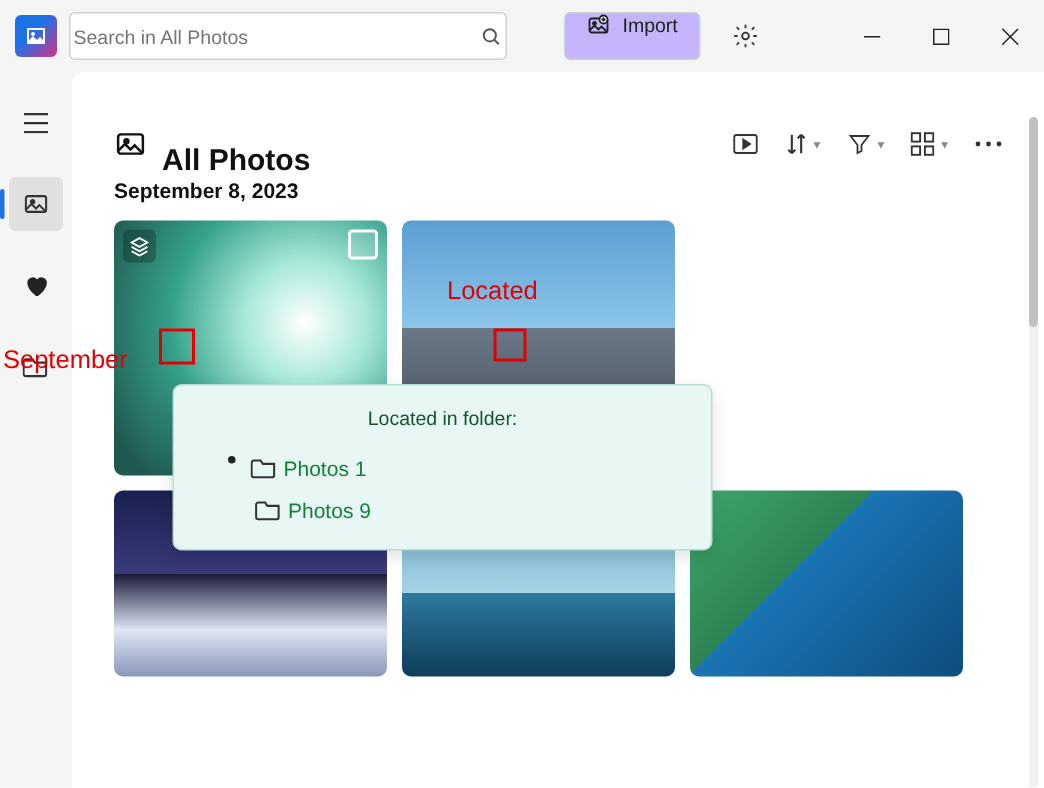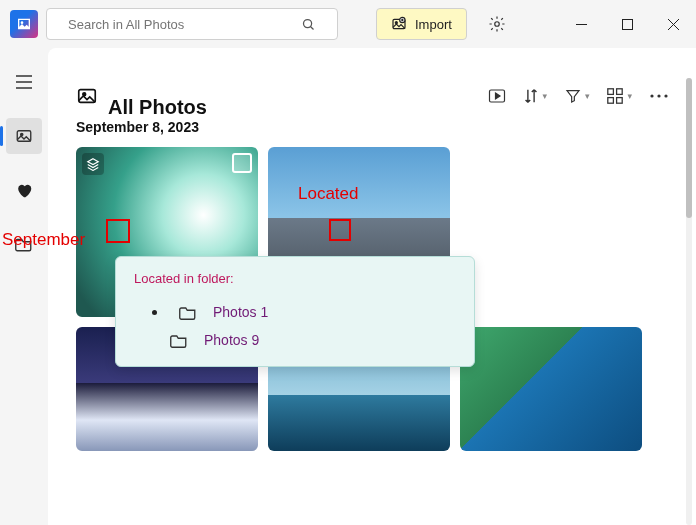--- a/index.html
+++ b/index.html
@@ -1,23 +1,23 @@
 <!DOCTYPE html>
 <html><head>
 <meta charset="utf-8">
 <style>
   * { box-sizing: border-box; margin: 0; padding: 0; font-family: "Segoe UI", sans-serif; }
   body { width: 696px; height: 525px; overflow: hidden; background: #f5f5f5; position: relative; }
   
   .titlebar { height: 48px; display: flex; align-items: center; background: #f5f5f5; padding-left: 10px; gap: 8px; }
   .app-icon { width: 28px; height: 28px; border-radius: 4px; background: linear-gradient(135deg, #1d72e8 40%, #d63384 100%); display: flex; align-items: center; justify-content: center; }
   .app-icon svg { fill: #fff; }
-  .searchbox { flex: 0 0 292px; height: 32px; background: #fff; border: 1px solid #d0d0d0; border-radius: 4px; display: flex; align-items: center; padding: 0 21px; gap: 20px; color: #555; }
+  .searchbox { flex: 0 0 292px; height: 32px; background: #fff; border: 1px solid #d0d0d0; border-radius: 4px; display: flex; align-items: center; padding: 0 2px; gap: 20px; color: #555; }
   .searchbox input { border: none; outline: none; flex: 1; font-size: 13px; background: transparent; }
-  .import-btn { margin-left: 30px; height: 32px; padding: 0 14px; background: #fef9c3; border: 1px solid #d0d0d0; border-radius: 4px; display: flex; align-items: center; gap: 8px; font-size: 13px; color: #222; cursor: pointer; }
+  .import-btn { margin-left: 30px; height: 32px; padding: 0 14px; background: #c4b5fd; border: 1px solid #d0d0d0; border-radius: 4px; display: flex; align-items: flex-start; gap: 8px; font-size: 13px; color: #222; cursor: pointer; }
   .settings-btn { width: 32px; height: 32px; display: flex; align-items: center; justify-content: center; border-radius: 4px; cursor: pointer; margin-left: 6px; }
   .win-controls { margin-left: auto; display: flex; height: 48px; }
   .win-btn { width: 46px; display: flex; align-items: center; justify-content: center; cursor: pointer; }
   
   .main-wrap { display: flex; height: calc(100% - 48px); }
   .sidebar { width: 48px; background: #f5f5f5; display: flex; flex-direction: column; align-items: center; padding-top: 16px; gap: 18px; }
   .side-btn { width: 36px; height: 36px; display: flex; align-items: center; justify-content: center; border-radius: 4px; cursor: pointer; }
   .side-btn.active { background: #e0e0e0; position: relative; }
   .side-btn.active::before { content:''; position:absolute; left:-6px; top:8px; bottom:8px; width:3px; background:#1d72e8; border-radius:2px; }
   
@@ -38,22 +38,22 @@
   .thumb.city { background: linear-gradient(#5a9fd4 0%, #8cc5e8 42%, #6b7988 42%, #3a4148 100%); }
   .thumb.mountain { background: linear-gradient(#1a2050 0%, #3a3a7a 45%, #1a1a3a 45%, #dfe6f5 75%, #8897b8 100%); }
   .thumb.surf { background: linear-gradient(#67a9c9 0%, #a5d2e5 55%, #2e7a9e 55%, #0e3d5a 100%); }
   .thumb.aerial { background: linear-gradient(135deg, #3fa86e 0%, #2d8352 40%, #1b74b3 40%, #0d4d7f 100%); }
   .row2 .thumb { height: 124px; }
   
   .thumb-badge { position: absolute; top: 6px; left: 6px; width: 22px; height: 22px; background: rgba(0,0,0,0.25); border-radius: 4px; display: flex; align-items: center; justify-content: center; }
   .thumb-select { position: absolute; top: 6px; right: 6px; width: 20px; height: 20px; border: 2px solid #fff; border-radius: 3px; background: rgba(255,255,255,0.15); cursor: pointer; }
   
   .tooltip { position: absolute; top: 256px; left: 115px; width: 360px; background: #e8f6f4; border: 1px solid #b5ddd7; border-radius: 6px; padding: 14px 18px 12px; box-shadow: 0 4px 12px rgba(0,0,0,0.12); z-index: 10; }
-  .tooltip-title { font-size: 13px; color: #be185d; margin-bottom: 12px; }
-  .tooltip-row { display: flex; align-items: center; gap: 16px; font-size: 14px; color: #701a75; padding: 6px 0 6px 18px; }
+  .tooltip-title { font-size: 13px; color: #14532d; margin-bottom: 12px; text-align: center; }
+  .tooltip-row { display: flex; align-items: flex-start; gap: 4px; font-size: 14px; color: #15803d; padding: 6px 0 6px 18px; }
   .bullet { width: 5px; height: 5px; background: #222; border-radius: 50%; margin-right: 6px; }
   
   .annotation { position: absolute; color: #e40000; font-size: 17px; z-index: 20; pointer-events: none; }
   .red-box { position: absolute; border: 2px solid #e40000; z-index: 20; pointer-events: none; }
 </style>
 </head>
 <body>
 
 <div class="titlebar">
   <div class="app-icon">

